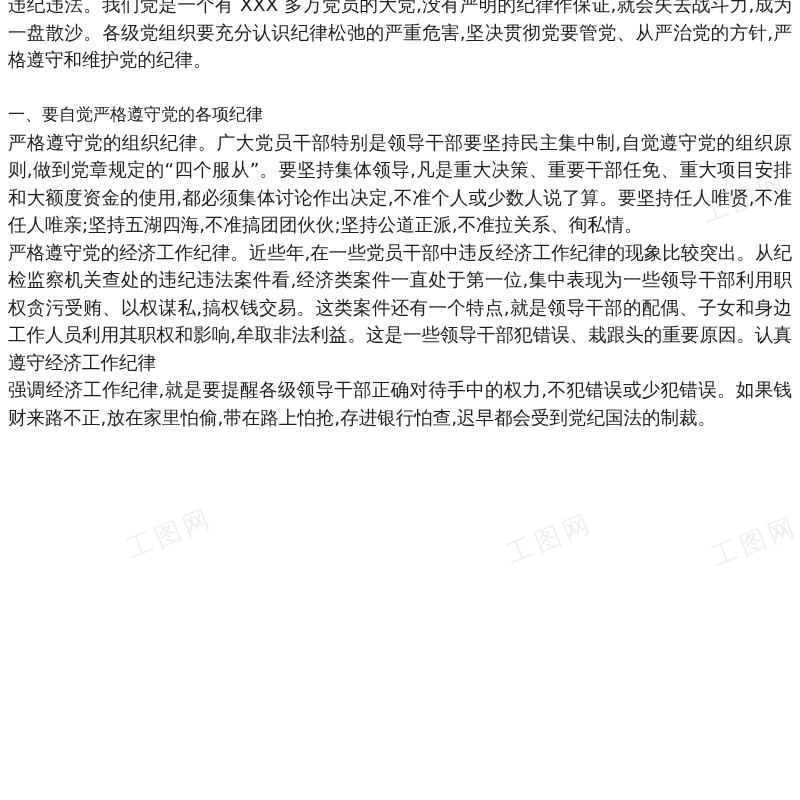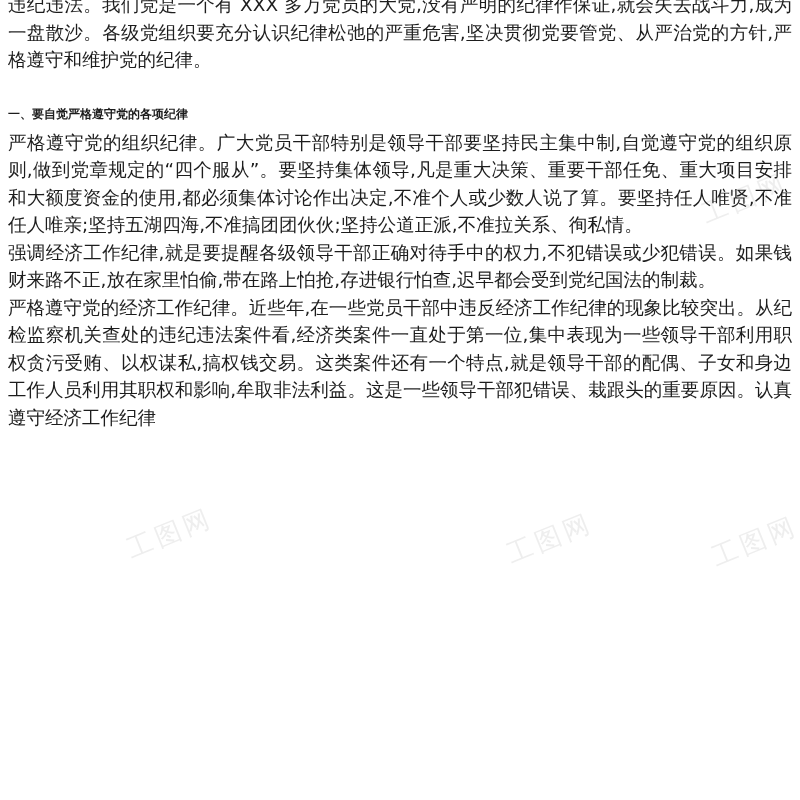--- a/index.html
+++ b/index.html
@@ -28,22 +28,22 @@
     margin-top: -9px;
     z-index: 2;
   }
   .text-flow p {
     margin: 0;
     padding: 0;
   }
   .text-flow h2 {
     margin: 27.5px 0 0 0;
     padding: 0;
-    font-size: 12px;
-    font-weight: bold;
+    font-size: 17px;
+    font-weight: normal;
     line-height: 27.5px;
   }
   .wm {
     position: absolute;
     z-index: 1;
     color: rgba(120,120,120,0.13);
     font-size: 26px;
     transform: rotate(-22deg);
     white-space: nowrap;
     pointer-events: none;
@@ -62,17 +62,17 @@
 
   <div class="wm wm1">工图网</div>
   <div class="wm wm2">工图网</div>
   <div class="wm wm3">工图网</div>
   <div class="wm wm4">工图网</div>
 
   <div class="text-flow">
     <p>违纪违法。我们党是一个有 XXX 多万党员的大党,没有严明的纪律作保证,就会失去战斗力,成为一盘散沙。各级党组织要充分认识纪律松弛的严重危害,坚决贯彻党要管党、从严治党的方针,严格遵守和维护党的纪律。</p>
     <h2>一、要自觉严格遵守党的各项纪律</h2>
     <p>严格遵守党的组织纪律。广大党员干部特别是领导干部要坚持民主集中制,自觉遵守党的组织原则,做到党章规定的“四个服从”。要坚持集体领导,凡是重大决策、重要干部任免、重大项目安排和大额度资金的使用,都必须集体讨论作出决定,不准个人或少数人说了算。要坚持任人唯贤,不准任人唯亲;坚持五湖四海,不准搞团团伙伙;坚持公道正派,不准拉关系、徇私情。</p>
+    <p>严格遵守党的经济工作纪律。近些年,在一些党员干部中违反经济工作纪律的现象比较突出。从纪检监察机关查处的违纪违法案件看,经济类案件一直处于第一位,集中表现为一些领导干部利用职权贪污受贿、以权谋私,搞权钱交易。这类案件还有一个特点,就是领导干部的配偶、子女和身边工作人员利用其职权和影响,牟取非法利益。这是一些领导干部犯错误、栽跟头的重要原因。认真遵守经济工作纪律</p>
     <p>强调经济工作纪律,就是要提醒各级领导干部正确对待手中的权力,不犯错误或少犯错误。如果钱财来路不正,放在家里怕偷,带在路上怕抢,存进银行怕查,迟早都会受到党纪国法的制裁。</p>
-    <p>严格遵守党的经济工作纪律。近些年,在一些党员干部中违反经济工作纪律的现象比较突出。从纪检监察机关查处的违纪违法案件看,经济类案件一直处于第一位,集中表现为一些领导干部利用职权贪污受贿、以权谋私,搞权钱交易。这类案件还有一个特点,就是领导干部的配偶、子女和身边工作人员利用其职权和影响,牟取非法利益。这是一些领导干部犯错误、栽跟头的重要原因。认真遵守经济工作纪律</p>
   </div>
 
 </div>
 
 </body></html>

